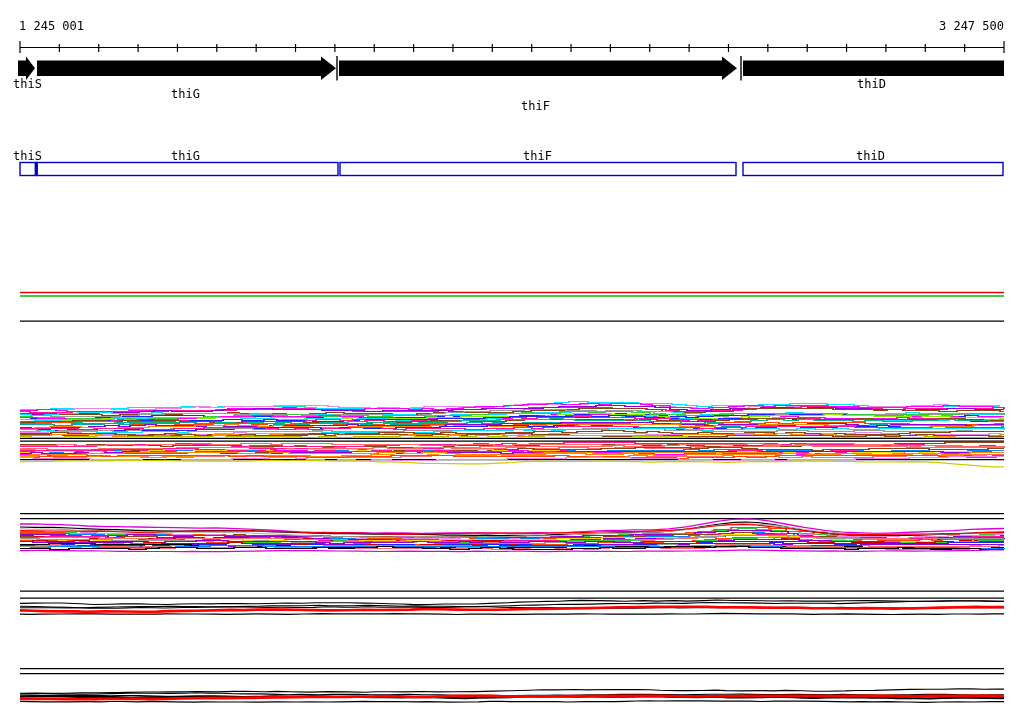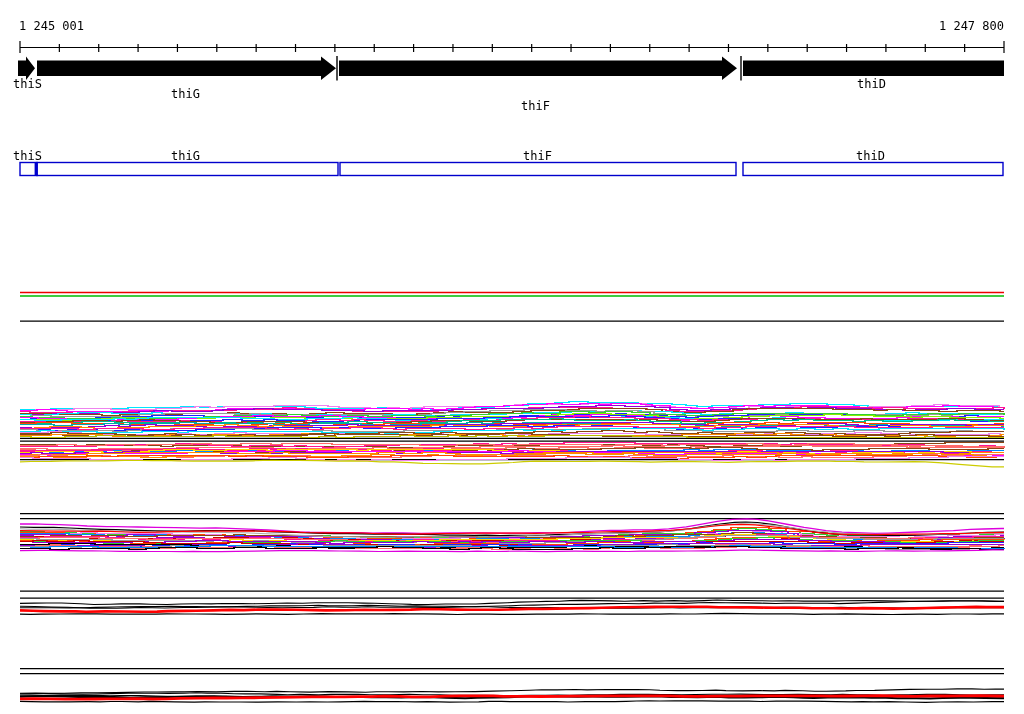--- a/index.html
+++ b/index.html
@@ -8,21 +8,21 @@
             font-family:"DejaVu Sans Mono","Liberation Mono",monospace;margin-top:8px;}
   .lbl{position:absolute;font-size:12px;line-height:13px;color:#000;white-space:pre;}
   .coord-right{right:20px;}
   svg{position:absolute;left:0;top:0;}
 </style>
 </head>
 <body>
 
 <div class="viewport">
   <span class="lbl" style="left:19px;top:12px;">1 245 001</span>
-  <span class="lbl coord-right" style="top:12px;">1 247 800</span>
+  <span class="lbl coord-right" style="top:12px;">3 247 500</span>
   <svg id="scene" width="1024" height="714">
       <g stroke="#000000" stroke-width="1.2">
         <line x1="20" y1="39.5" x2="1004" y2="39.5"></line>
         <line x1="20" y1="33" x2="20" y2="45"></line>
         <line x1="59.36" y1="36" x2="59.36" y2="44"></line>
         <line x1="98.72" y1="36" x2="98.72" y2="44"></line>
         <line x1="138.07999999999998" y1="36" x2="138.07999999999998" y2="44"></line>
         <line x1="177.44" y1="36" x2="177.44" y2="44"></line>
         <line x1="216.8" y1="36" x2="216.8" y2="44"></line>
         <line x1="256.15999999999997" y1="36" x2="256.15999999999997" y2="44"></line>

